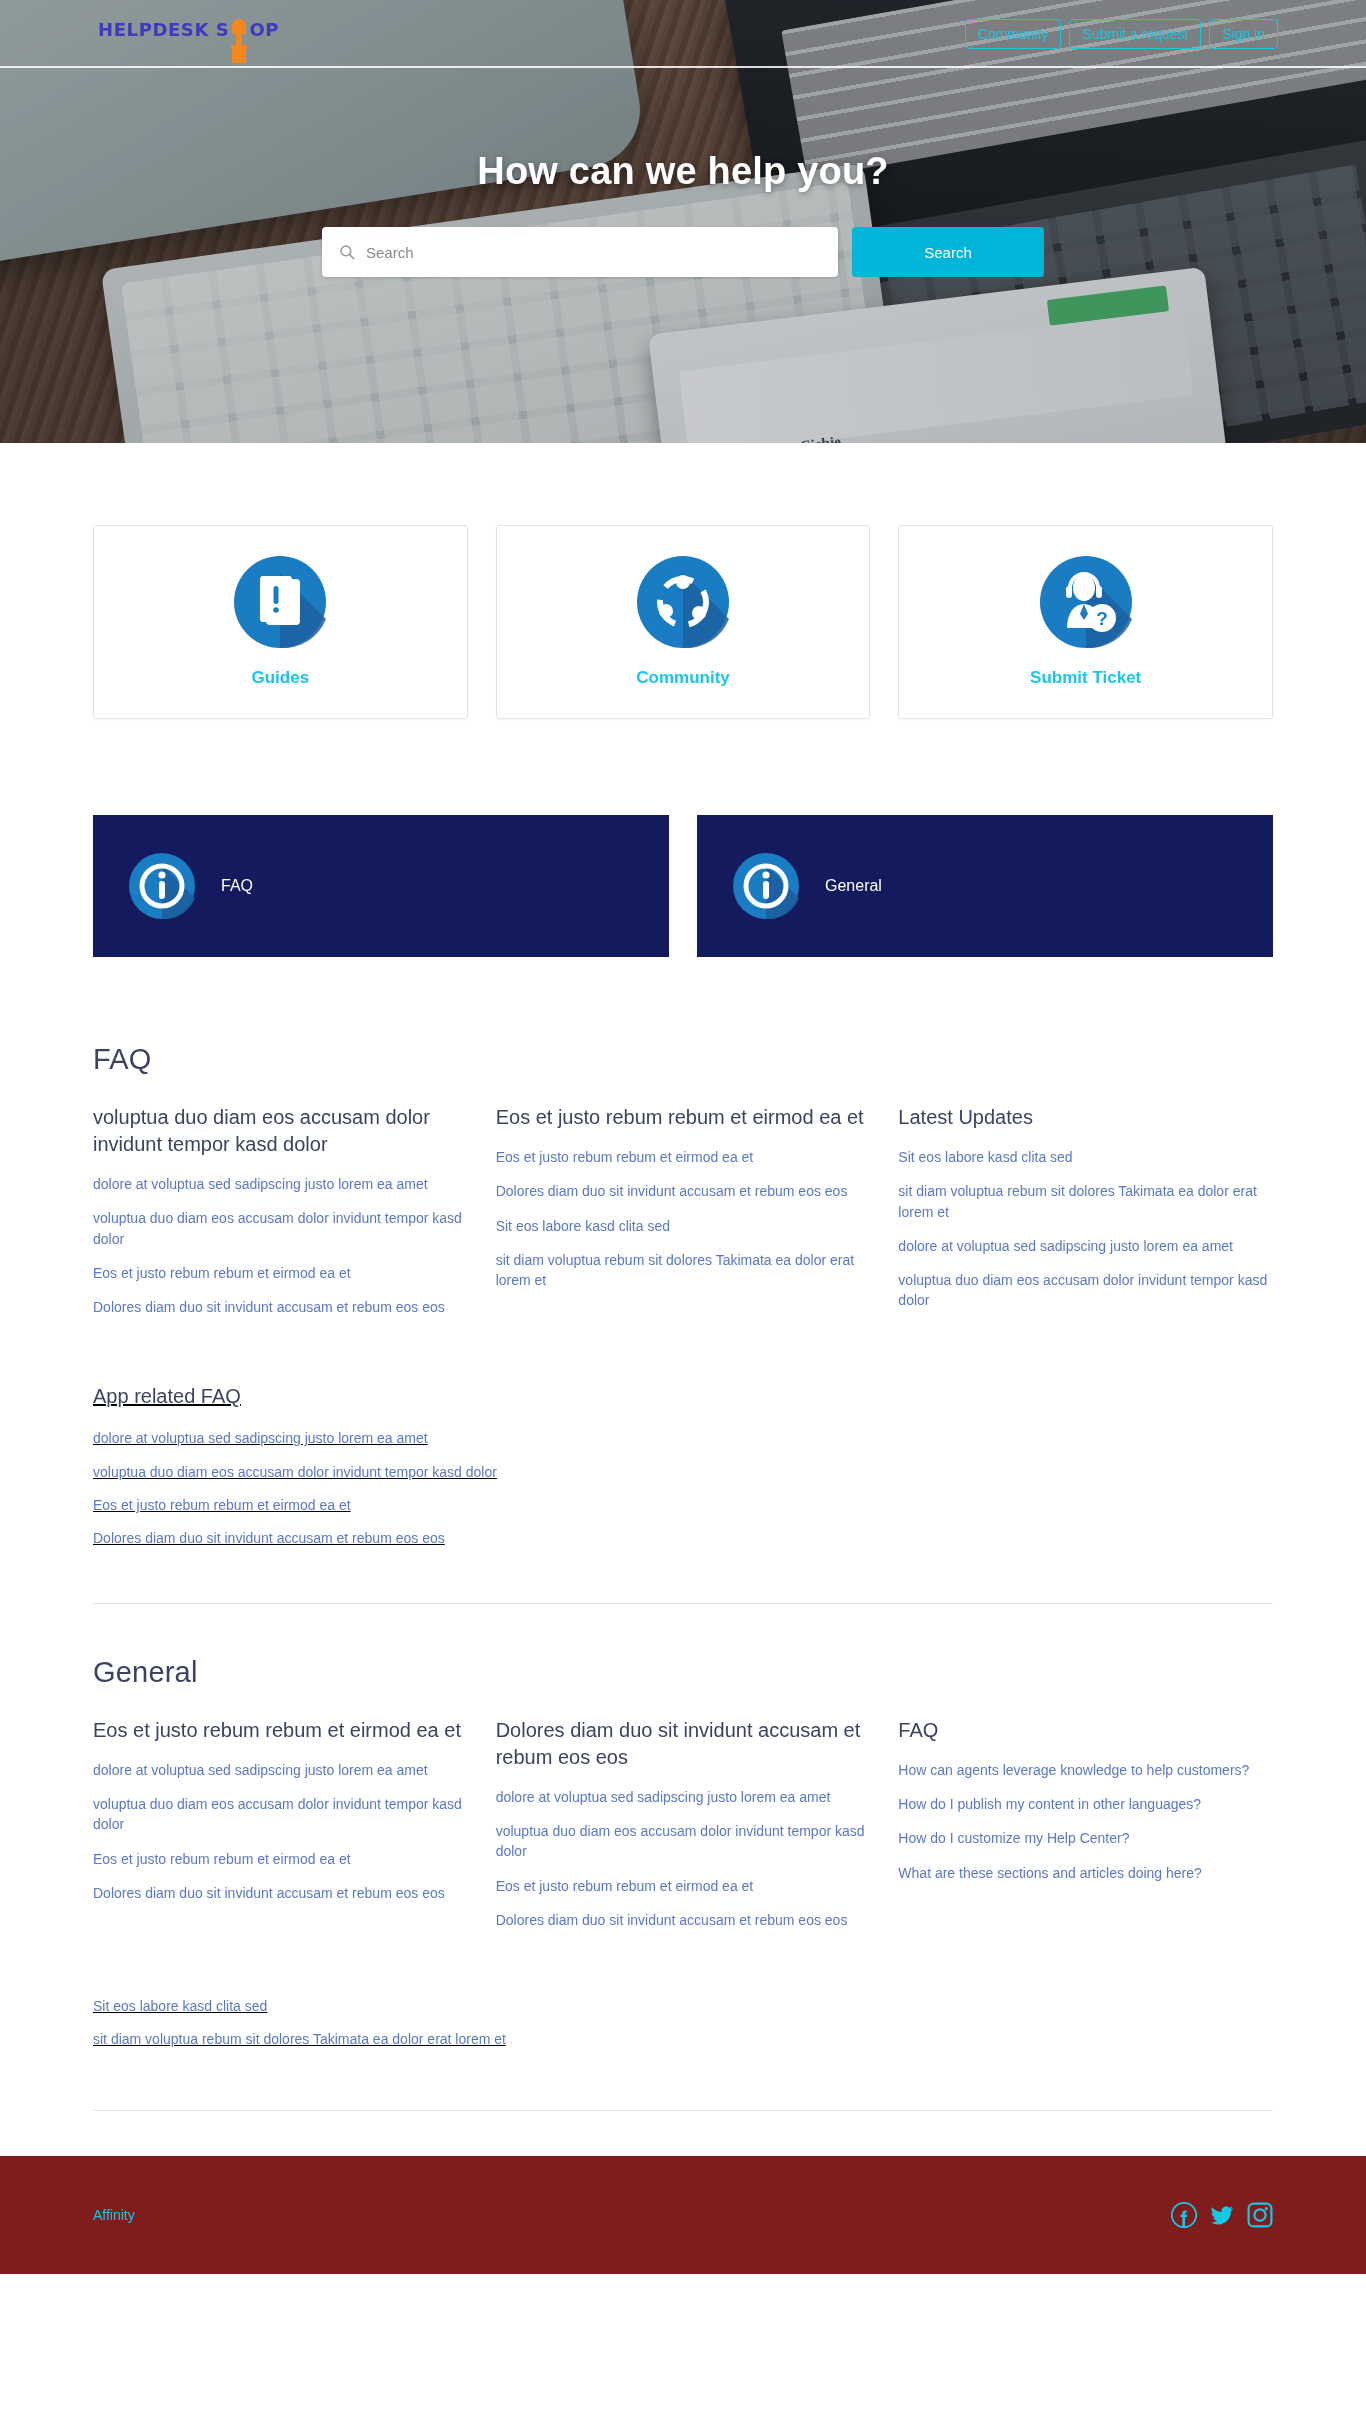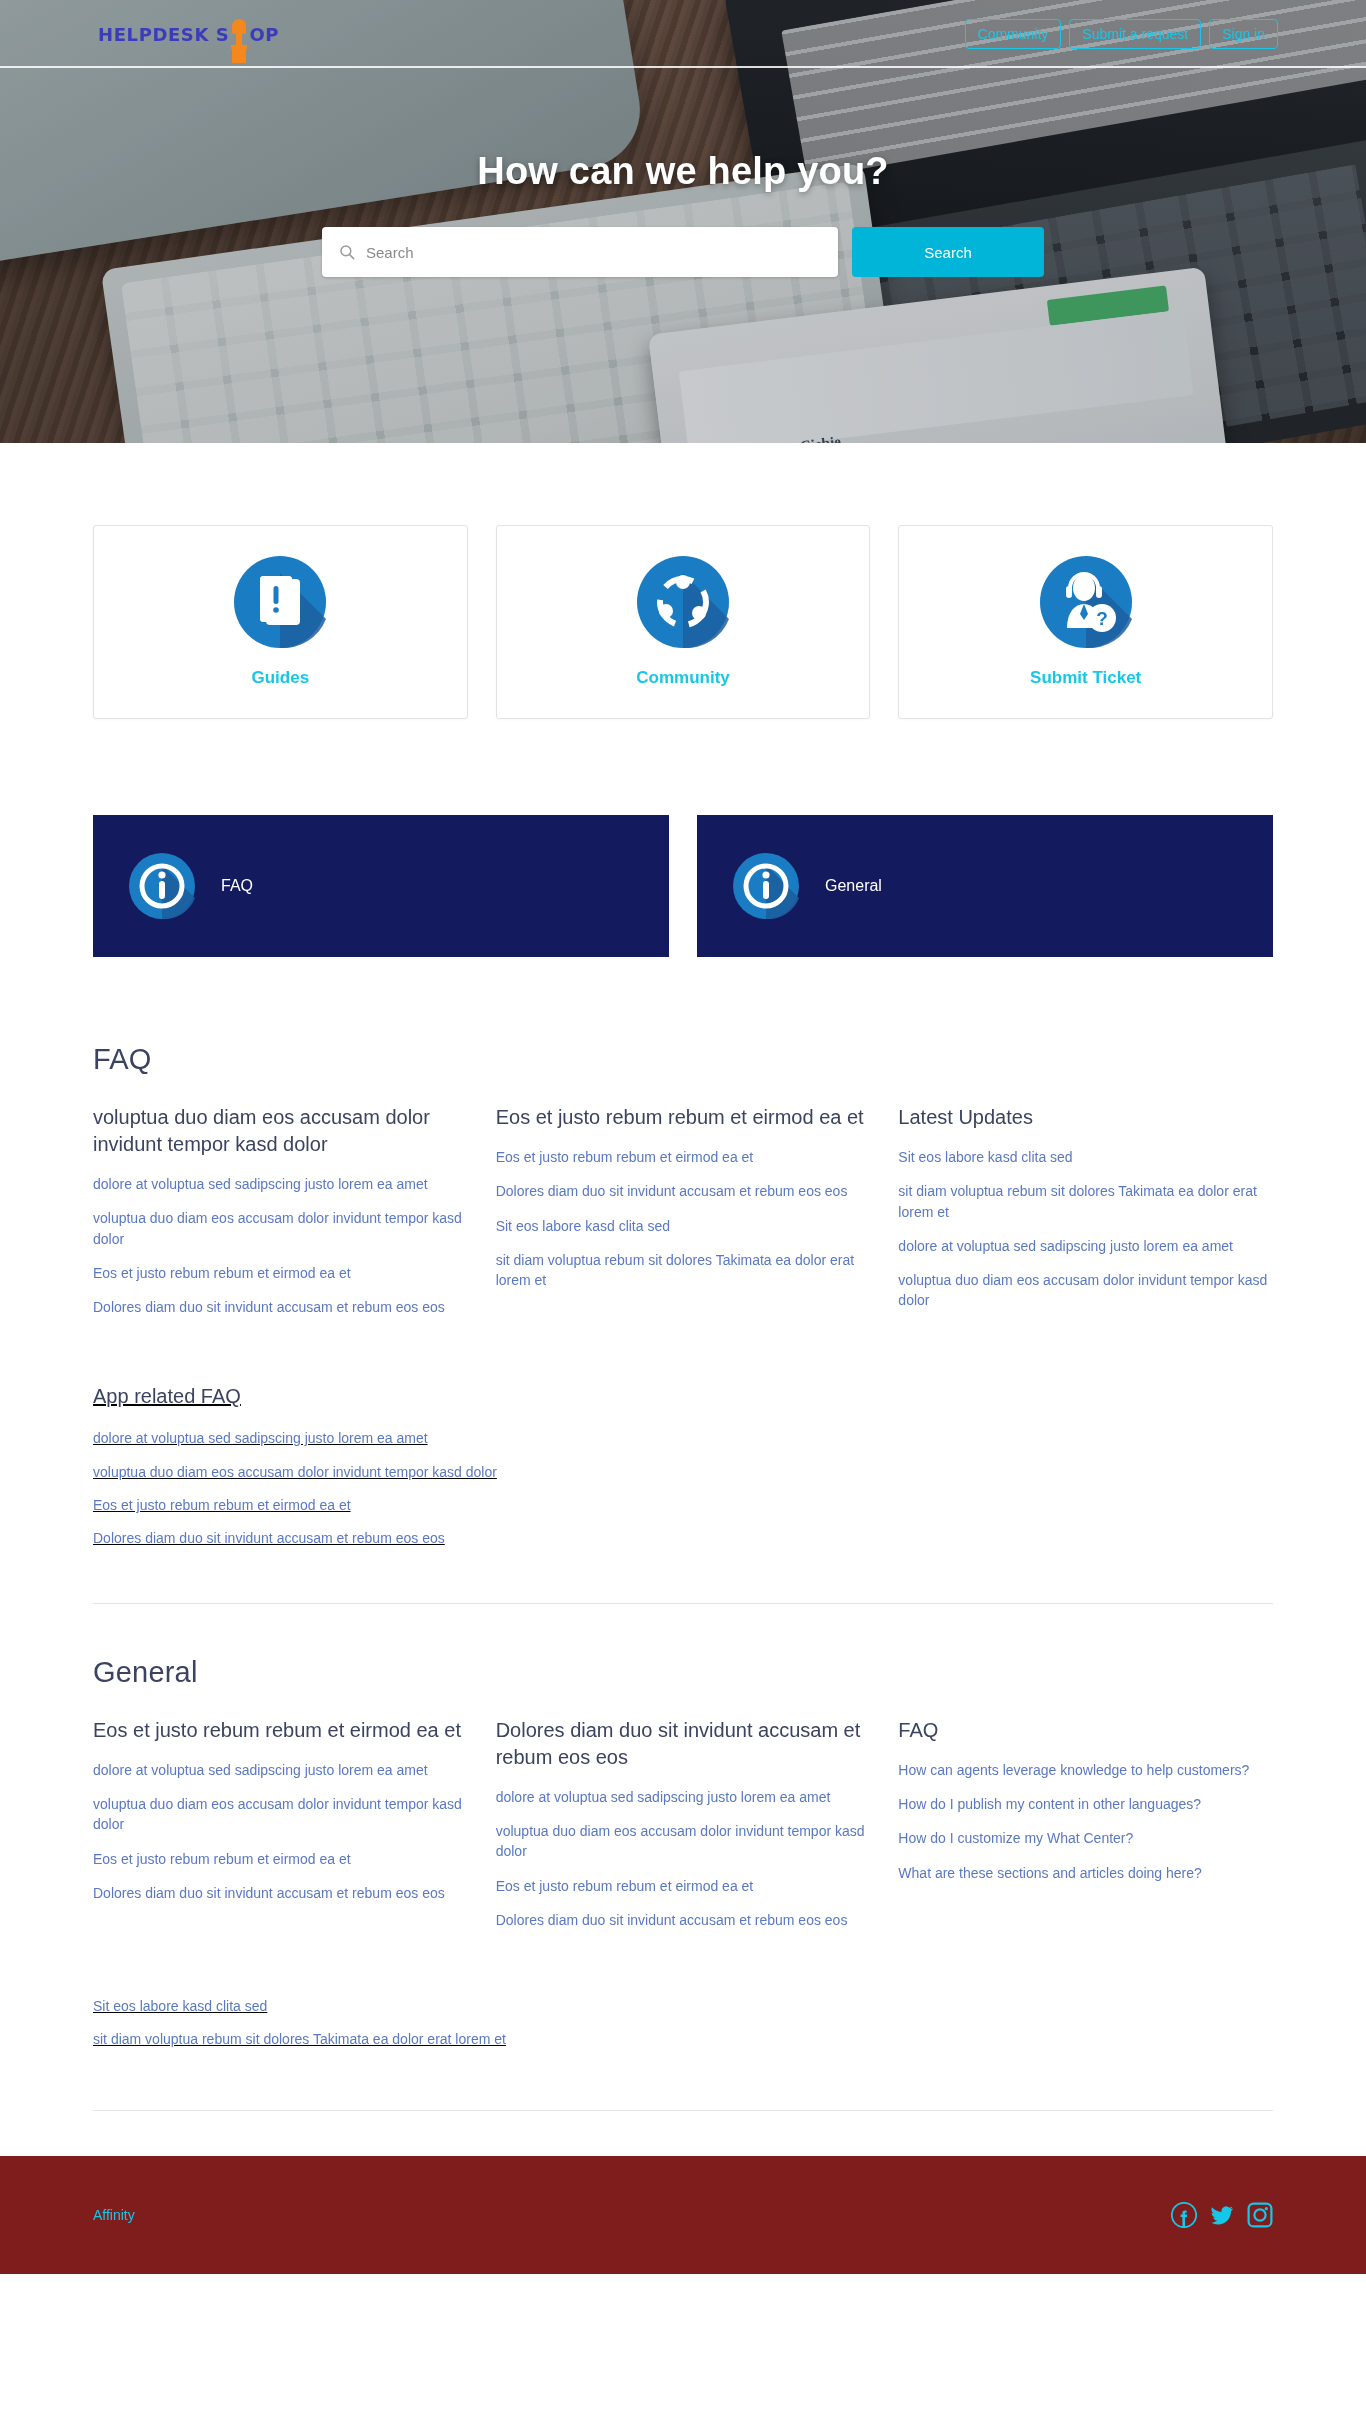--- a/index.html
+++ b/index.html
@@ -119,21 +119,21 @@
   .topbar {
     position: absolute; left: 0; top: 0; width: 1366px; height: 68px;
     display: flex; align-items: center; z-index: 7;
   }
   .topbar::after {
     content: ""; position: absolute; left: 0; right: 0; bottom: 0;
     height: 2px; background: rgba(255,255,255,.85);
   }
   .logo {
     margin-left: 98px;
-    display: flex; align-items: center; gap: 0px;
+    display: flex; gap: 0px;
     letter-spacing: .5px;
   }
   .logo-text1, .logo-text2 {
     font-weight: 800; font-size: 18px; color: #3b3bbb;
     font-family: "DejaVu Sans", sans-serif; letter-spacing: .6px;
   }
   .logo-bulb {
     width: 18px; height: 30px; position: relative; margin: 0 1px;
   }
   .logo-bulb::before {
@@ -546,21 +546,21 @@
       <div class="col">
         <h3 class="col-title">FAQ</h3>
         <ul class="art-list">
           <li>
               <a href="#">How can agents leverage knowledge to help customers?</a>
             </li>
           <li>
               <a href="#">How do I publish my content in other languages?</a>
             </li>
           <li>
-              <a href="#">How do I customize my What Center?</a>
+              <a href="#">How do I customize my Help Center?</a>
             </li>
           <li>
               <a href="#">What are these sections and articles doing here?</a>
             </li>
         </ul>
       </div>
 
     </div>
 
     <div class="subsection">

